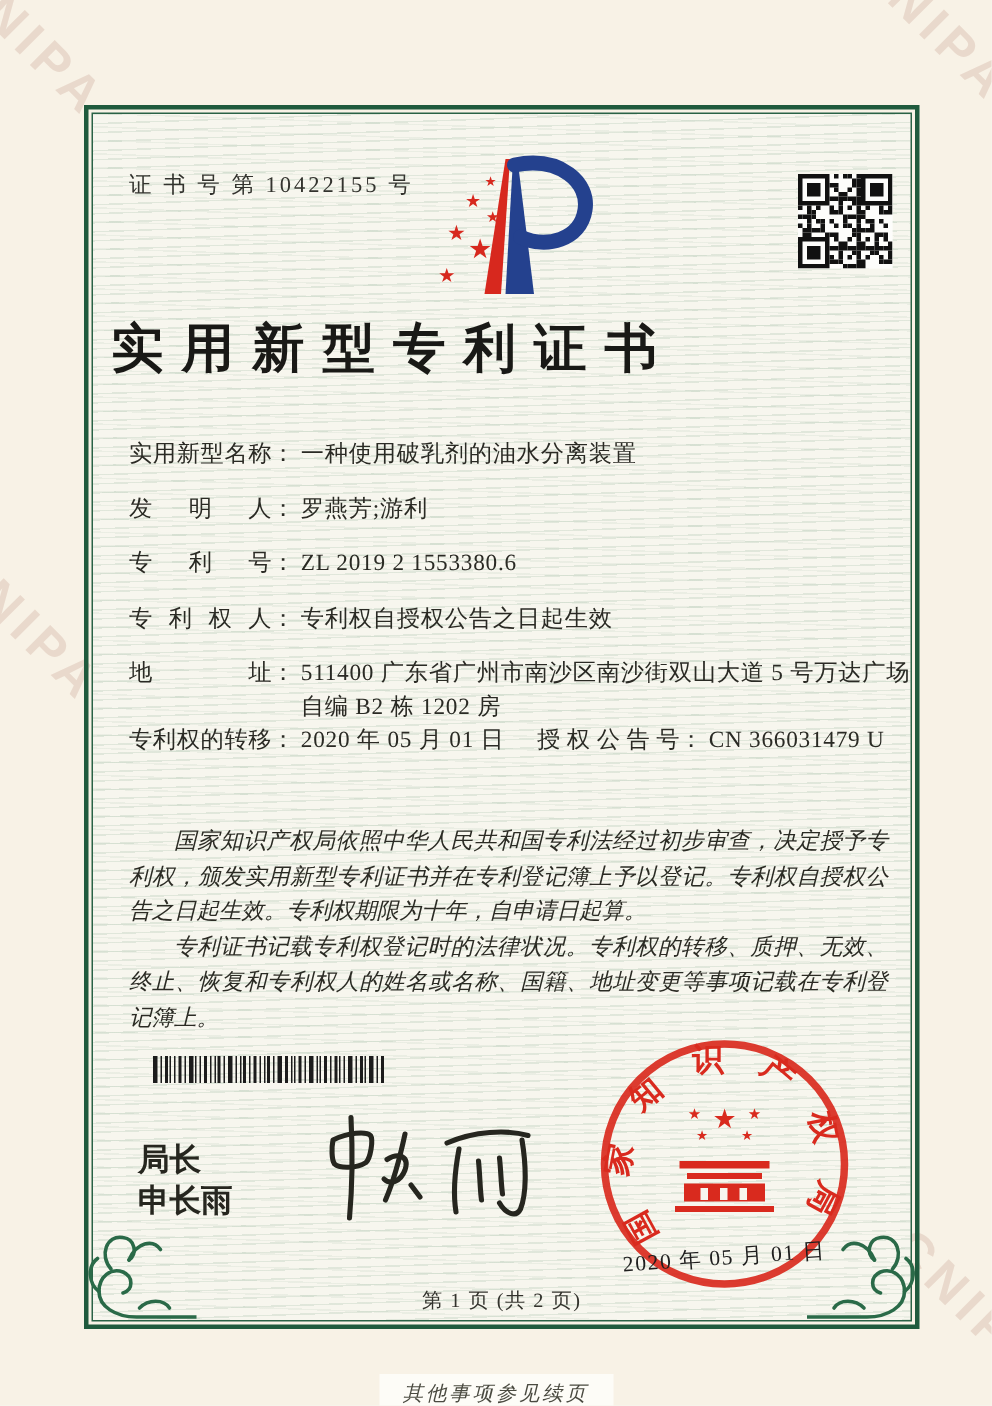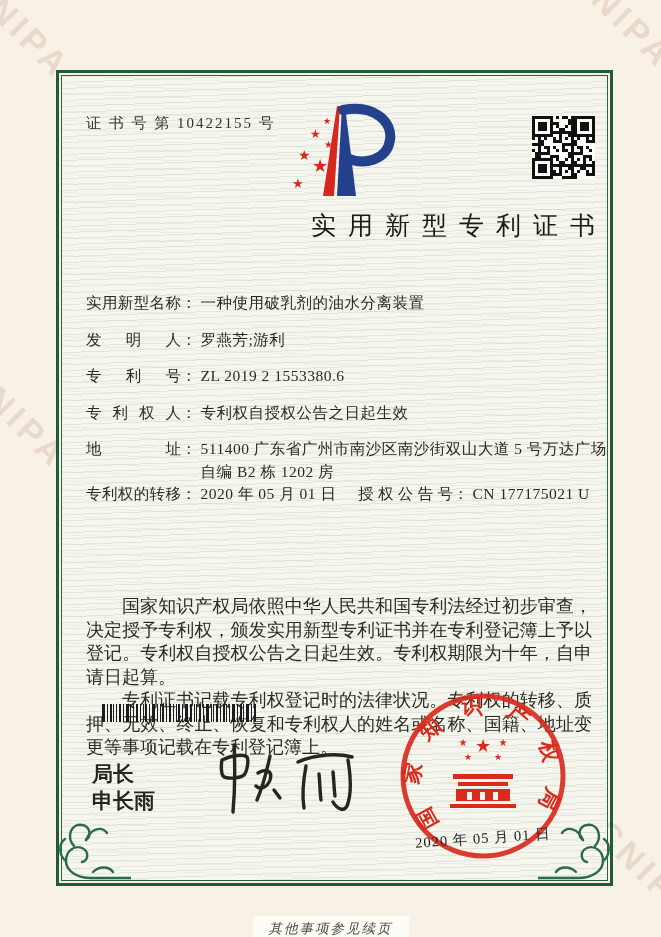--- a/index.html
+++ b/index.html
@@ -27,35 +27,35 @@
     background-image:
       repeating-linear-gradient(178deg, rgba(143,176,150,0.22) 0 1px, transparent 1px 6px),
       repeating-linear-gradient(182deg, rgba(143,176,150,0.12) 0 1px, transparent 1px 9px);
   }
   .cert-number{
     position:absolute;left:24px;top:38px;font-size:15px;letter-spacing:2px;color:#33332e;
   }
   .logo{position:absolute;left:228px;top:26px;width:110px;height:100px;}
   .qr{position:absolute;left:470px;top:40px;width:63px;height:63px;background:#fdfdfb;}
   .title{
-    position:absolute;left:0;top:133px;width:100%;text-align:right;
-    font-size:25px;font-weight:normal;letter-spacing:12px;color:#191916;text-indent:12px;
+    position:absolute;left:0;top:133px;width:100%;text-align:left;
+    font-size:35px;font-weight:bold;letter-spacing:12px;color:#191916;text-indent:12px;
   }
   .fields{position:absolute;left:24px;top:216px;width:505px;font-size:15.5px;color:#2a2a24;}
   .row{line-height:22.5px;margin-bottom:14px;white-space:nowrap;}
   .row.address{margin-bottom:0;}
   .flabel{display:inline-block;width:95px;text-align:justify;text-align-last:justify;vertical-align:top;}
   .fcolon{display:inline-block;vertical-align:top;margin-right:4px;}
   .fvalue{display:inline-block;vertical-align:top;letter-spacing:0.5px;}
   .addr-lines{display:inline-block;vertical-align:top;}
   .grant-group{display:inline-block;white-space:nowrap;}
   .grant-left{width:272px;}
   .legal{
     position:absolute;left:24px;top:474px;width:506px;
-    font-size:18px;line-height:23.5px;color:#2b2b24;text-align:justify;margin-top:45px;
+    font-style:italic;font-size:15px;line-height:23.5px;color:#2b2b24;text-align:justify;
   }
   .legal p{margin:0;text-indent:2em;}
   .barcode{position:absolute;left:40px;top:628px;height:18px;display:flex;align-items:stretch;}
   .barcode .bar{background:#1c1c1c;margin-right:1.8px;}
   .officer{
     position:absolute;left:30px;top:684px;
     font-family:"Liberation Sans","DejaVu Sans",sans-serif;
     font-size:21px;font-weight:600;line-height:27px;color:#26261f;
   }
   .signature{position:absolute;left:138px;top:664px;width:160px;height:84px;}
@@ -274,21 +274,21 @@
       <div class="row">
         <span class="flabel">专利权人</span><span class="fcolon">：</span><span class="fvalue">专利权自授权公告之日起生效</span>
       </div>
       <div class="row address">
         <span class="flabel">地址</span><span class="fcolon">：</span><span class="addr-lines"><span class="fvalue">511400 广东省广州市南沙区南沙街双山大道 5 号万达广场</span><br><span class="fvalue">自编 B2 栋 1202 房</span></span>
       </div>
       <div class="row">
         <span class="grant-group grant-left">
           <span class="flabel">专利权的转移</span><span class="fcolon">：</span><span class="fvalue">2020 年 05 月 01 日</span>
         </span><span class="grant-group">
-          <span class="flabel">授权公告号</span><span class="fcolon">：</span><span class="fvalue">CN 177175021 U</span>
+          <span class="flabel">授权公告号</span><span class="fcolon">：</span><span class="fvalue">CN 366031479 U</span>
         </span>
       </div>
     </div>
 
     <div class="legal">
       <p>国家知识产权局依照中华人民共和国专利法经过初步审查，决定授予专利权，颁发实用新型专利证书并在专利登记簿上予以登记。专利权自授权公告之日起生效。专利权期限为十年，自申请日起算。</p>
       <p>专利证书记载专利权登记时的法律状况。专利权的转移、质押、无效、终止、恢复和专利权人的姓名或名称、国籍、地址变更等事项记载在专利登记簿上。</p>
     </div>
 
     <div class="barcode" id="barcode">
@@ -378,20 +378,21 @@
         <rect x="61" y="92" width="50" height="4"></rect>
         <rect x="59" y="99" width="54" height="12"></rect>
         <rect x="70" y="102" width="5" height="8" fill="#f7f6ee"></rect>
         <rect x="83" y="102" width="5" height="8" fill="#f7f6ee"></rect>
         <rect x="96" y="102" width="5" height="8" fill="#f7f6ee"></rect>
         <rect x="53" y="114" width="66" height="4"></rect>
       </g>
       <text x="86" y="153" font-size="14.5" text-anchor="middle" fill="#1e1e1e" transform="rotate(-4 86 150)" style="letter-spacing:1px;">2020 年 05 月 01 日</text>
     </svg>
 
+    <div class="page-number">第 1 页 (共 2 页)</div>
 
     <svg class="ornament left" viewBox="0 0 74 70">
       <g stroke="#2a6a48" stroke-width="2.4" fill="none" stroke-linecap="round">
         <path d="M 74,62 L 34,62 C 20,62 9,55 9,45 C 9,35 17,29 25,32 C 32,35 32,44 25,46"></path>
         <path d="M 17,30 C 9,21 14,7 25,9 C 33,10 35,20 29,24"></path>
         <path d="M 29,24 C 34,12 45,10 50,17"></path>
         <path d="M 9,45 C 2,40 1,28 8,23"></path>
         <path d="M 36,56 C 42,50 52,50 56,56"></path>
       </g>
     </svg>

